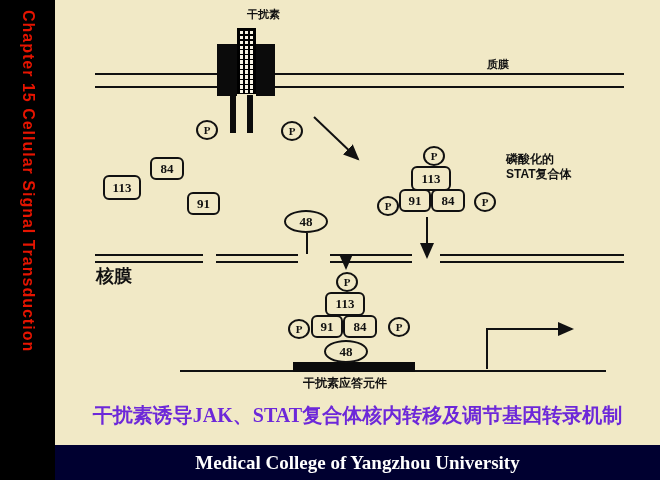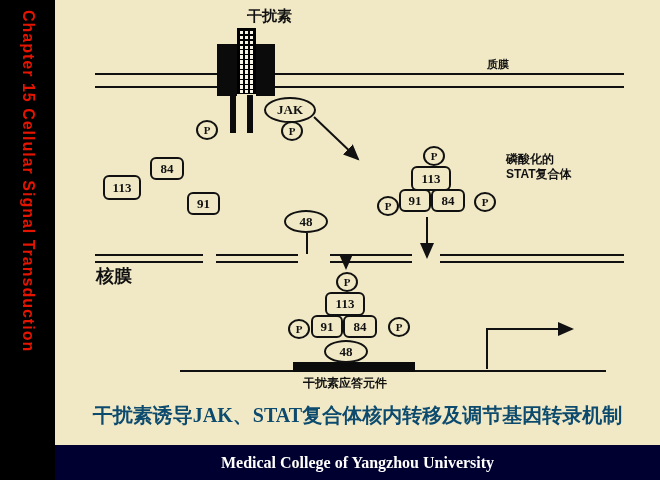--- a/index.html
+++ b/index.html
@@ -11,24 +11,24 @@
   .sidebar { position:absolute; left:0; top:0; width:55px; height:480px;
              background:var(--sidebar-bg,#000); display:flex; justify-content:center; z-index:5; }
   .sidebar-title { writing-mode:vertical-rl; text-orientation:mixed;
                    font-weight:bold; font-size:16px; letter-spacing:1px;
                    color:var(--sidebar-text,#e51400); padding-top:10px;
                    font-family:"Liberation Sans",sans-serif; }
 
   .footer { position:absolute; left:55px; top:445px; width:605px; height:35px;
             background:var(--footer-bg,#000030); color:var(--footer-text,#fff);
             display:flex; align-items:center; justify-content:center;
-            font-family:"Liberation Serif",serif; font-weight:bold; font-size:16px; z-index:4; }
+            font-family:"Liberation Serif",serif; font-weight:bold; font-size:19px; z-index:4; }
 
   .caption { position:absolute; left:55px; top:402px; width:605px; text-align:center;
-             font-family:"Liberation Serif",serif; font-weight:bold; font-size:20px; color:#0c4a6e; z-index:4; }
+             font-family:"Liberation Serif",serif; font-weight:bold; font-size:20px; color:#6d28d9; z-index:4; }
 
   .lbl { position:absolute; font-weight:bold; color:#111; white-space:nowrap; z-index:3;
          font-family:"Liberation Sans",sans-serif; }
 
   .shape { position:absolute; border:2px solid #111; background:var(--slide-bg,#f1e9c6);
            display:flex; align-items:center; justify-content:center; font-weight:bold;
            font-family:"Liberation Serif",serif; color:#111; z-index:3; }
   .p-circle  { width:22px; height:20px; border-radius:50%; font-size:11px; }
   .stat-rect { border-radius:6px; font-size:13px; }
   .ellipse   { border-radius:50%; font-size:13px; }
@@ -76,21 +76,20 @@
   <div class="sidebar">
     <div class="sidebar-title">Chapter 15 Cellular Signal Transduction</div>
   </div>
 
   <div class="hatch" style="left:237px; top:28px; width:19px; height:66px"></div>
   <div class="blackbox" style="left:217px; top:44px; width:20px; height:52px"></div>
   <div class="blackbox" style="left:256px; top:44px; width:19px; height:52px"></div>
   <div class="blackbox" style="left:230px; top:95px; width:6px; height:38px"></div>
   <div class="blackbox" style="left:247px; top:95px; width:6px; height:38px"></div>
 
-  <div class="shape ellipse" style="left:264px; top:97px; width:52px; height:26px">JAK</div>
 
   <div class="shape p-circle" style="left:196px; top:120px">P</div>
   <div class="shape p-circle" style="left:281px; top:121px">P</div>
   <div class="shape p-circle" style="left:423px; top:146px">P</div>
   <div class="shape p-circle" style="left:377px; top:196px">P</div>
   <div class="shape p-circle" style="left:474px; top:192px">P</div>
   <div class="shape p-circle" style="left:336px; top:272px">P</div>
   <div class="shape p-circle" style="left:288px; top:319px">P</div>
   <div class="shape p-circle" style="left:388px; top:317px">P</div>
 
@@ -104,21 +103,21 @@
 
   <div class="shape ellipse" style="left:284px; top:210px; width:44px; height:23px">48</div>
 
   <div class="blackbox" style="left:293px; top:362px; width:122px; height:10px"></div>
 
   <div class="shape stat-rect" style="left:325px; top:292px; width:40px; height:24px">113</div>
   <div class="shape stat-rect" style="left:311px; top:315px; width:32px; height:23px">91</div>
   <div class="shape stat-rect" style="left:343px; top:315px; width:34px; height:23px">84</div>
   <div class="shape ellipse" style="left:324px; top:340px; width:44px; height:23px">48</div>
 
-  <div class="lbl" style="left:247px; top:7px;  font-size:15px">干扰素</div>
+  <div class="lbl" style="left:247px; top:7px;  font-size:11px">干扰素</div>
   <div class="lbl" style="left:487px; top:57px; font-size:11px">质膜</div>
   <div class="lbl" style="left:506px; top:151px; font-size:12px">磷酸化的</div>
   <div class="lbl" style="left:506px; top:166px; font-size:12px">STAT复合体</div>
   <div class="lbl" style="left:96px; top:264px; font-size:18px">核膜</div>
   <div class="lbl" style="left:303px; top:375px; font-size:12px">干扰素应答元件</div>
 
   <div class="caption">干扰素诱导JAK、STAT复合体核内转移及调节基因转录机制</div>
 
   <div class="footer">
     <span>Medical College of Yangzhou University</span>

